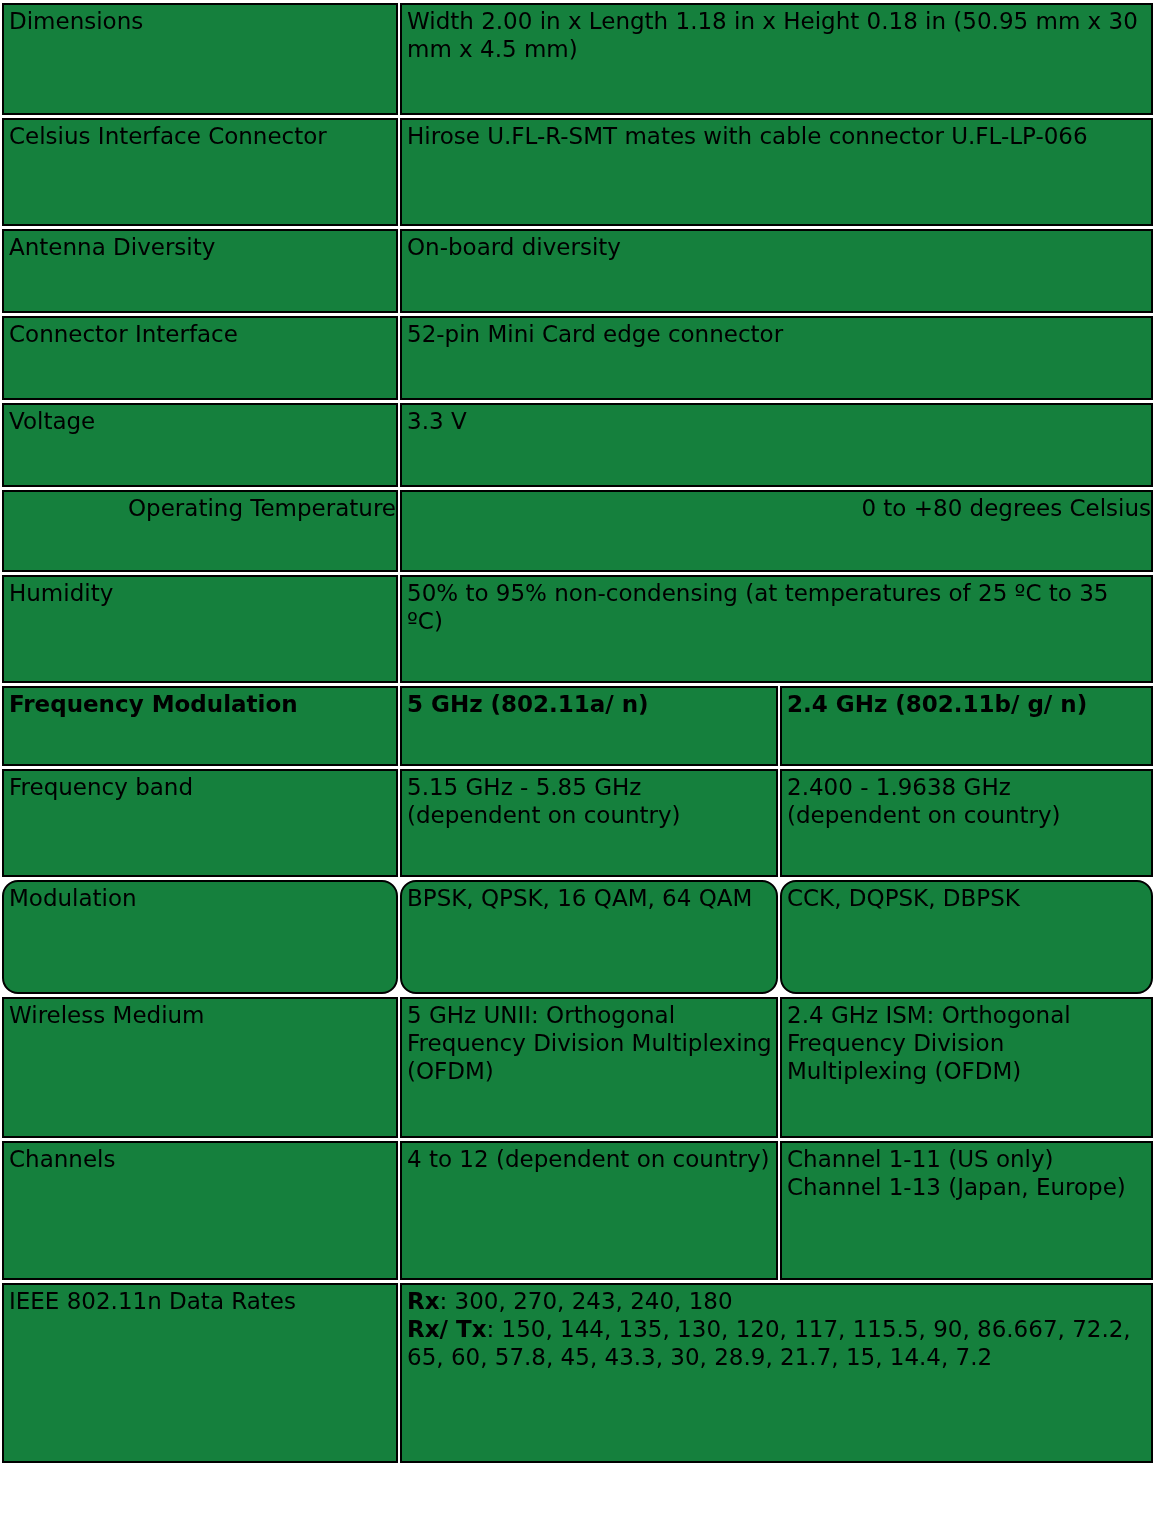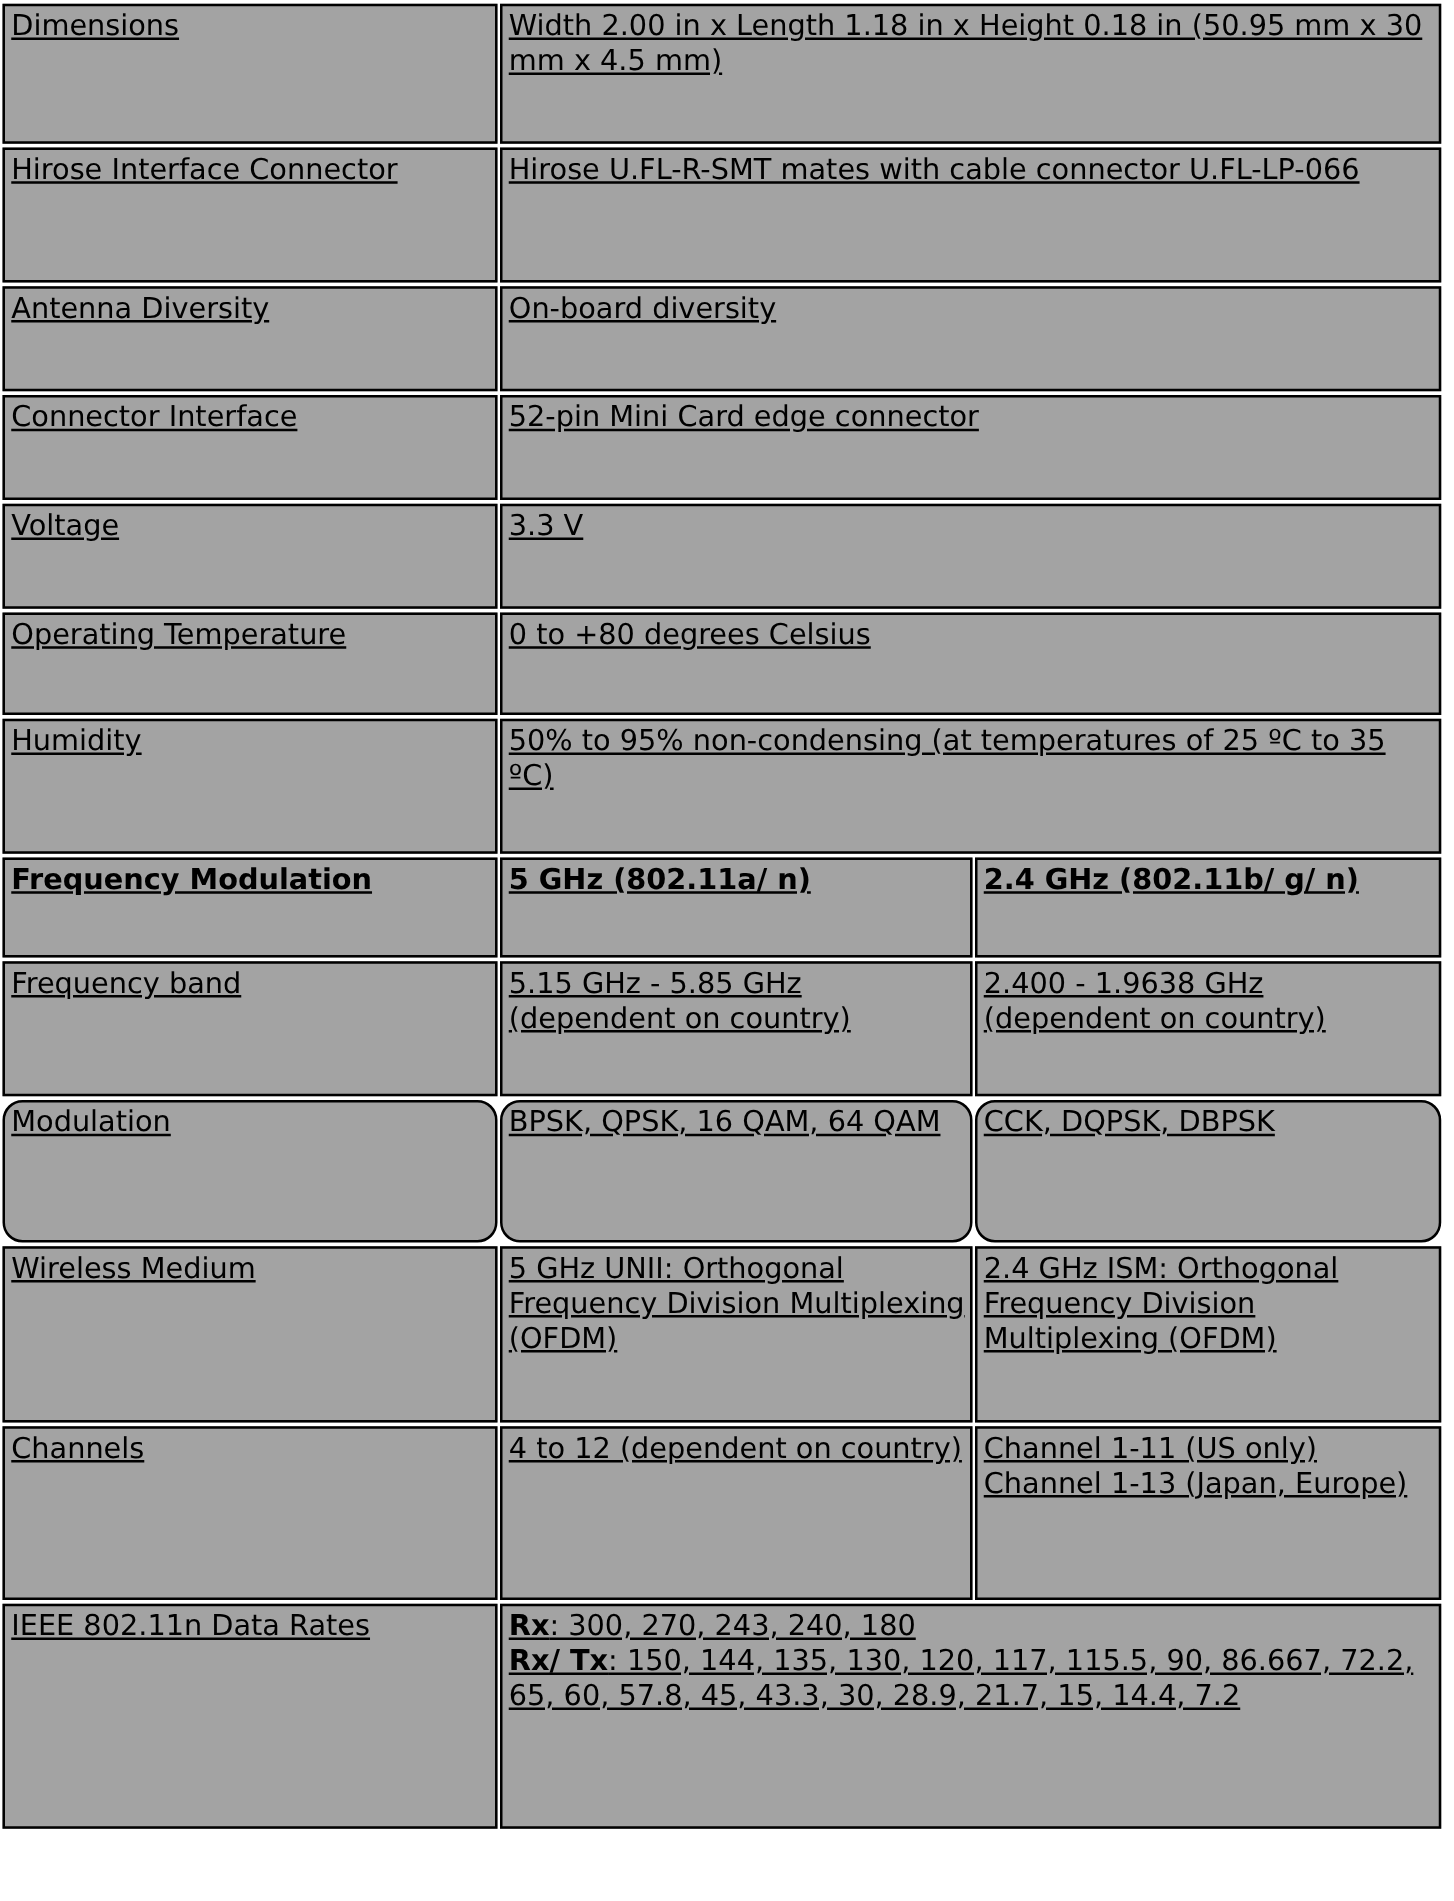--- a/index.html
+++ b/index.html
@@ -27,37 +27,36 @@
   .spec-table col.c-v1    { width: 378px; }
   .spec-table col.c-v2    { width: 373px; }
 
   .spec-table td {
     border: 2px solid #000000;
     vertical-align: top;
     padding: 2px 0 2px 5px;
     font-size: 23px;
     line-height: 1.22;
     font-weight: normal;
-    background: #a3a3a3;
+    background: #15803d;
     word-wrap: break-word;
-    text-decoration: underline;
   }
 
   .spec-table td.bold,
   .spec-table tr.header-row td {
     font-weight: bold;
   }
 
   
   .r-dimensions td        { height: 104px; }
   .r-antenna-conn td      { height: 100px; }
   .r-antenna-div td       { height: 76px; }
   .r-connector td         { height: 76px; margin-top: 12px; }
   .r-voltage td           { height: 76px; }
-  .r-op-temp td           { height: 74px; }
+  .r-op-temp td           { height: 74px; text-align: right; }
   .r-humidity td          { height: 100px; }
   .r-freq-mod td          { height: 72px; }
   .r-freq-band td         { height: 100px; }
   .r-modulation td        { height: 106px; border-radius: 16px; }
   .r-wireless td          { height: 133px; }
   .r-channels td          { height: 131px; }
   .r-datarates td         { height: 172px; }
 
   .nowrapline { display: block; }
   b { font-weight: bold; }
@@ -71,21 +70,21 @@
     <col class="c-v1">
     <col class="c-v2">
   </colgroup>
   <tbody>
     <tr class="r-dimensions">
       <td>Dimensions</td>
       <td colspan="2">Width 2.00 in x Length 1.18 in x Height 0.18 in (50.95 mm x 30 mm x 4.5 mm)</td>
     </tr>
 
     <tr class="r-antenna-conn">
-      <td>Hirose Interface Connector</td>
+      <td>Celsius Interface Connector</td>
       <td colspan="2">Hirose U.FL-R-SMT mates with cable connector U.FL-LP-066</td>
     </tr>
 
     <tr class="r-antenna-div">
       <td>Antenna Diversity</td>
       <td colspan="2">On-board diversity</td>
     </tr>
 
     <tr class="r-connector">
       <td>Connector Interface</td>

